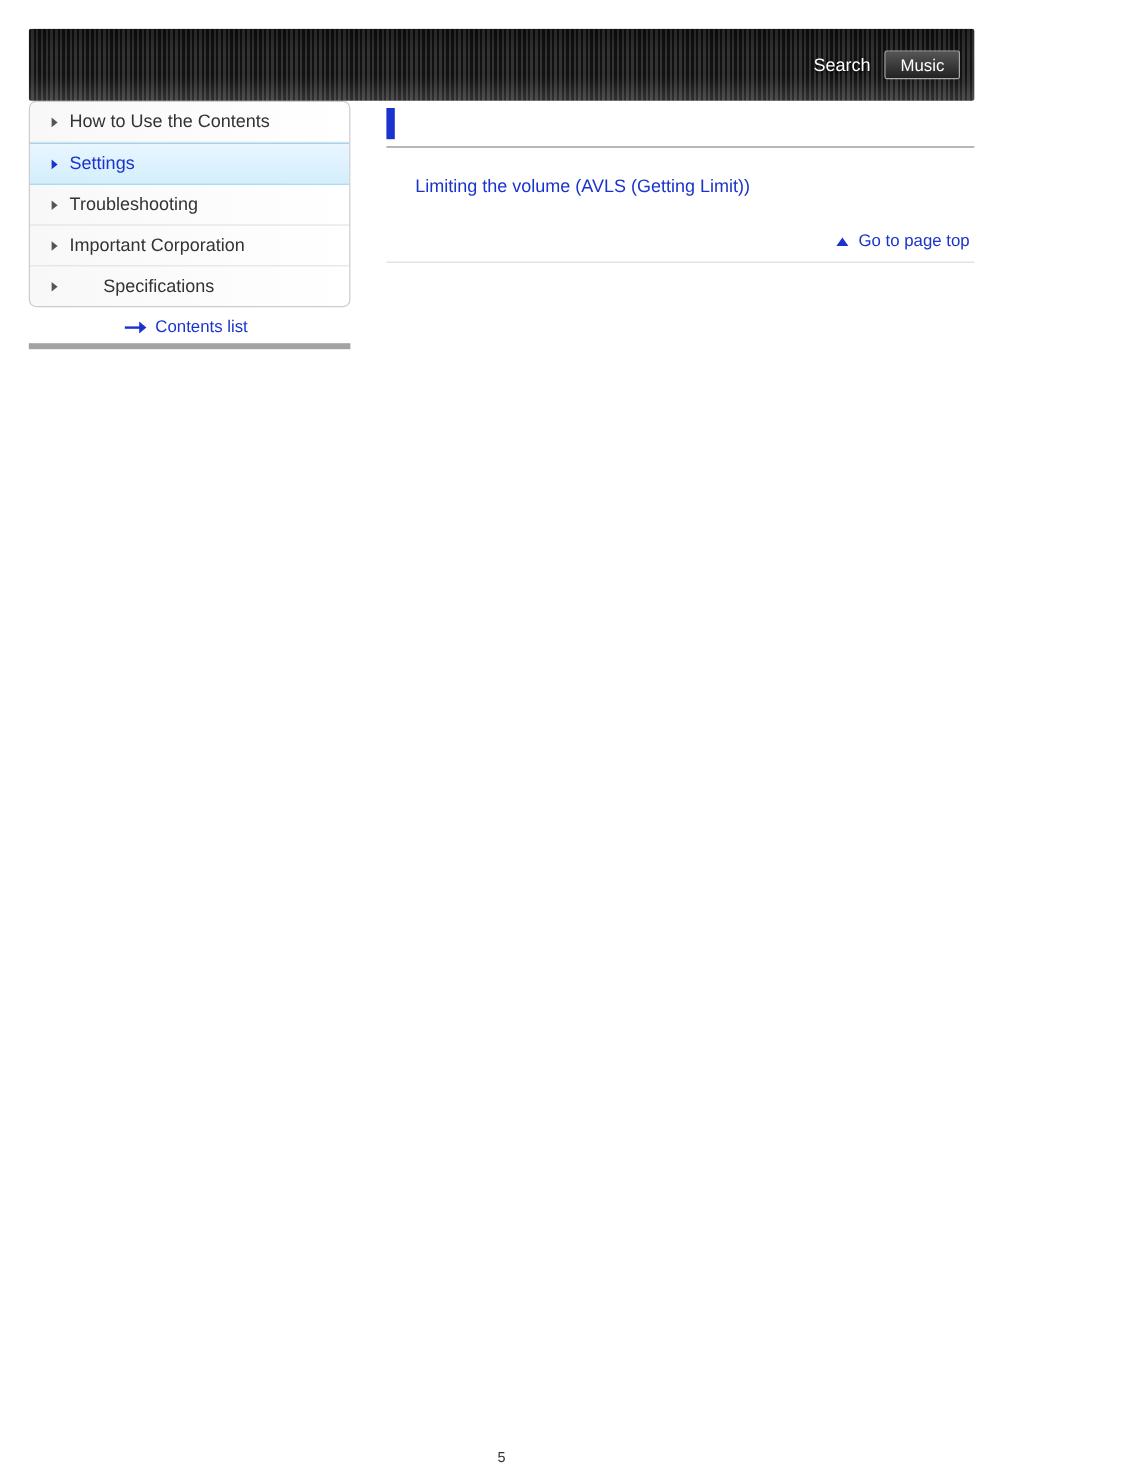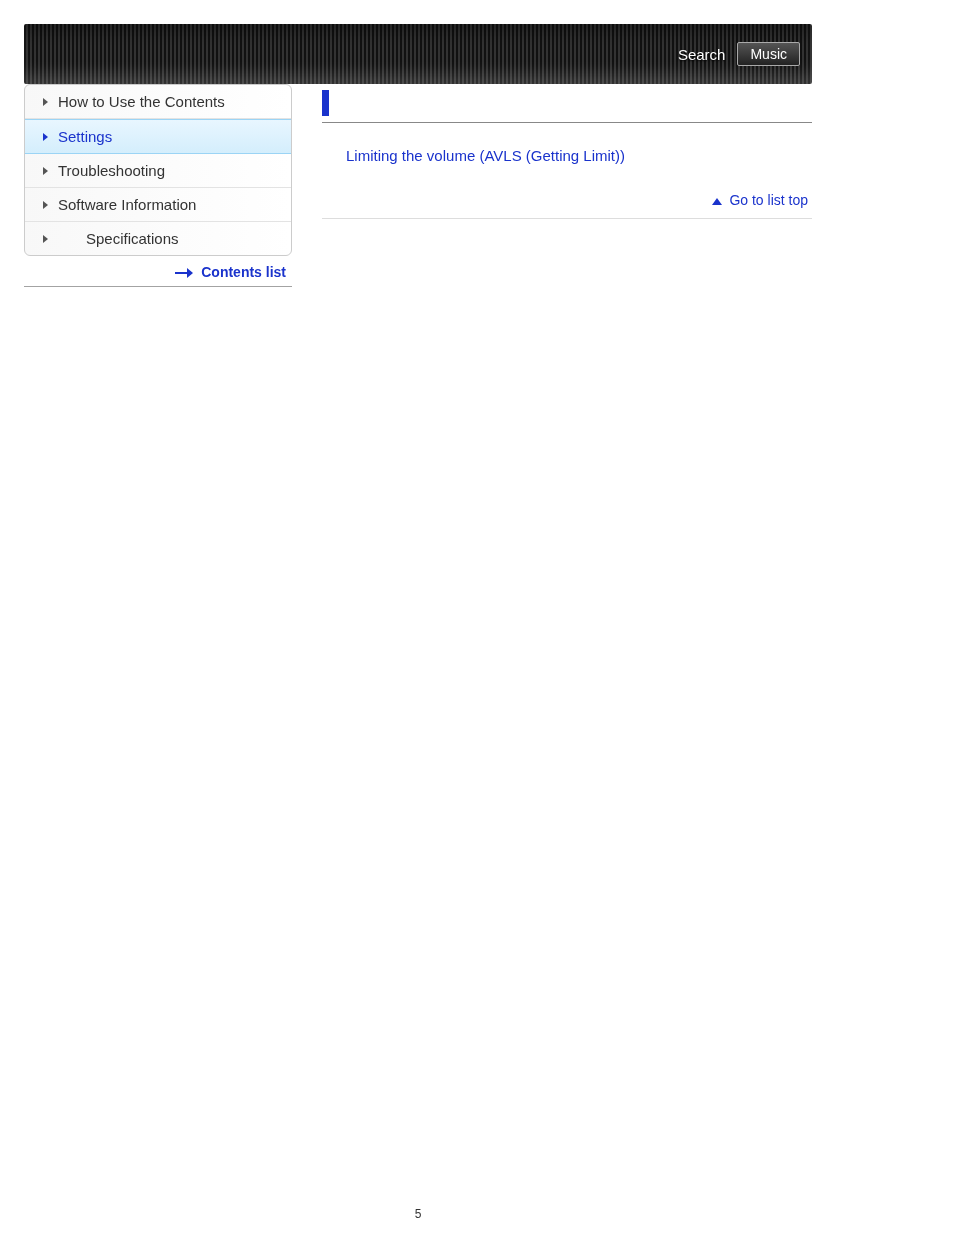--- a/index.html
+++ b/index.html
@@ -89,24 +89,23 @@
     display: inline-block;
     width: 0; height: 0;
     border-top: 4px solid transparent;
     border-bottom: 4px solid transparent;
     border-left: 5px solid #555;
     margin-right: 10px;
   }
   .sidebar-item.active .caret { border-left-color: #1a33cc; }
   .contents-link-row {
     width: 268px;
-    text-align: right;
+    text-align: center;
     padding: 8px 6px 6px 0;
-    border-bottom: 1px solid #a3a3a3;
-    font-weight: bold;
+    border-bottom: 5px solid #a3a3a3;
   }
   .arrow-right {
     display: inline-block;
     width: 18px; height: 6px;
     position: relative;
     vertical-align: middle;
     margin-right: 4px;
   }
   .arrow-right::before {
     content:"";
@@ -199,21 +198,21 @@
         <div class="sidebar-item active">
           <span class="caret"></span>
           <span>Settings</span>
         </div>
         <div class="sidebar-item">
           <span class="caret"></span>
           <span>Troubleshooting</span>
         </div>
         <div class="sidebar-item">
           <span class="caret"></span>
-          <span>Software Information</span>
+          <span>Important Corporation</span>
         </div>
         <div class="sidebar-item">
           <span class="caret"></span>
           <span>Specifications</span>
         </div>
       </div>
       <div class="contents-link-row">
         <span class="arrow-right"></span>
         <span class="contents-link">Contents list</span>
       </div>
@@ -222,19 +221,19 @@
     <div class="main">
       <div class="section-head">
         <span class="section-marker"></span>
         <span></span>
       </div>
       <div class="content-links">
         <a class="content-link">Limiting the volume (AVLS (Getting Limit))</a>
       </div>
       <div class="goto-top-row">
         <span class="up-tri"></span>
-        <span class="goto-top">Go to list top</span>
+        <span class="goto-top">Go to page top</span>
       </div>
     </div>
   </div>
 
   <div class="page-number">5</div>
 </div>
 
 </body></html>

